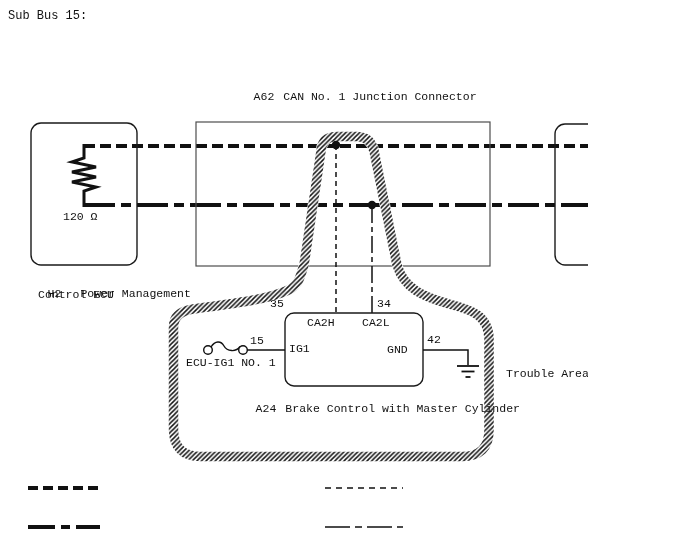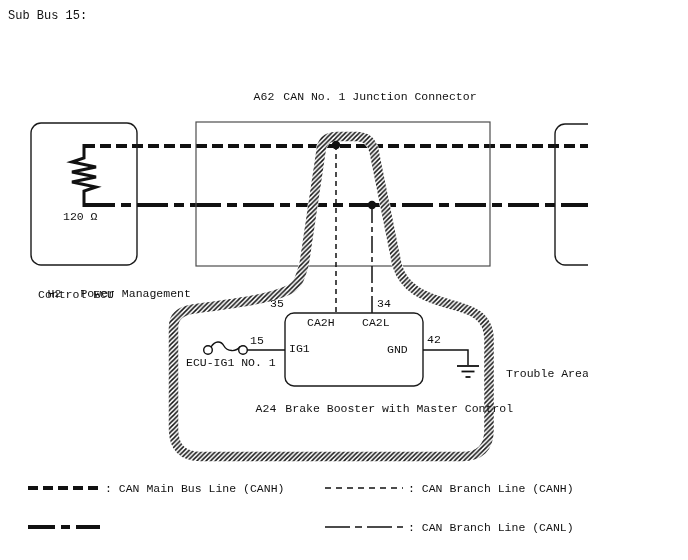--- a/index.html
+++ b/index.html
@@ -92,22 +92,19 @@
   <div class="lbl" style="left:307px;top:316px">CA2H</div>
   <div class="lbl" style="left:362px;top:316px">CA2L</div>
   <div class="lbl ra" style="left:250px;top:334px;width:32px">15</div>
   <div class="lbl" style="left:289px;top:342px">IG1</div>
   <div class="lbl ra" style="left:387px;top:343px;width:32px">GND</div>
   <div class="lbl" style="left:427px;top:333px">42</div>
 
   <div class="lbl" style="left:186px;top:356px">ECU-IG1 NO. 1</div>
 
   <div class="lbl" style="left:228px;top:389px">
-    <span class="code">A24</span><span>Brake Booster with Master Control</span>
+    <span class="code">A24</span><span>Brake Control with Master Cylinder</span>
   </div>
 
   <div class="lbl" style="left:506px;top:367px">Trouble Area</div>
 
-  <div class="lbl" style="left:105px;top:482px">: CAN Main Bus Line (CANH)</div>
-  <div class="lbl" style="left:408px;top:482px">: CAN Branch Line (CANH)</div>
-  <div class="lbl" style="left:408px;top:521px">: CAN Branch Line (CANL)</div>
 
 </div>
 
 </body></html>

